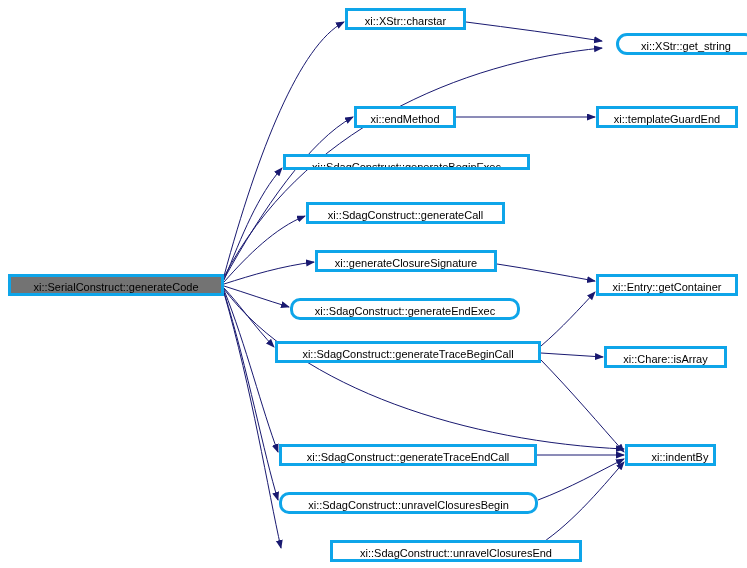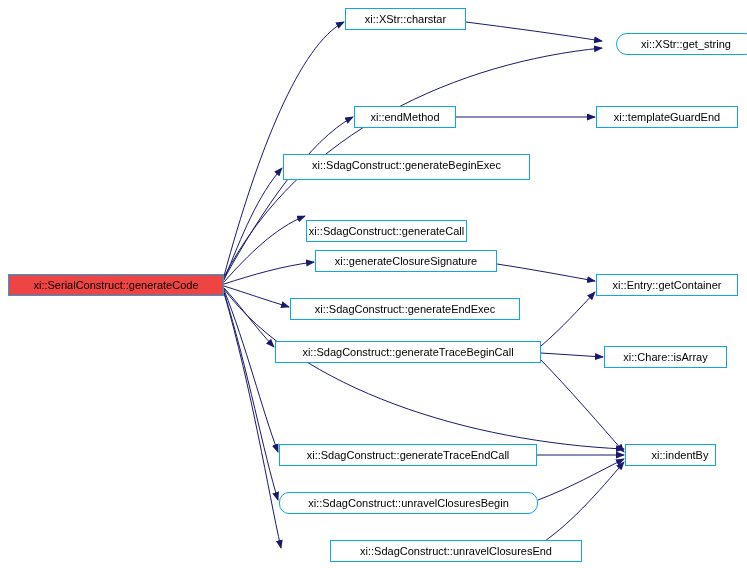--- a/index.html
+++ b/index.html
@@ -7,31 +7,31 @@
   .canvas {
     position:relative;
     width:747px; height:568px;
     background:#ffffff;
     overflow:hidden;
   }
   .edges { position:absolute; left:0; top:0; width:747px; height:568px; }
   .edge { fill:none; stroke:#191970; stroke-width:1; }
   .node {
     position:absolute;
-    border:1px solid #0ea5e9;
+    border:3px solid #0ea5e9;
     background:#ffffff;
     color:#000000;
     font-size:11px;
     line-height:20px;
     text-align:center;
     white-space:nowrap;
     overflow:hidden;
     cursor:pointer;
   }
-  .node.highlight { background:#ef4444; }
+  .node.highlight { background:#737373; }
 </style>
 </head>
 <body>
 
 <div class="canvas">
 
   <svg class="edges" width="747" height="568" viewBox="0 0 747 568" xmlns="http://www.w3.org/2000/svg">
     <defs>
       <marker id="arrowhead" markerWidth="9" markerHeight="8" refX="8" refY="3.5" orient="auto" markerUnits="userSpaceOnUse">
         <path d="M0,0 L9,3.5 L0,7 z" fill="#191970"></path>
@@ -59,24 +59,24 @@
     <path class="edge" marker-end="url(#arrowhead)" d="M538,500 C570,488 598,472 624,459"></path>
     <path class="edge" marker-end="url(#arrowhead)" d="M534,548 C568,528 600,490 624,462"></path>
   </svg>
 
   <div class="node highlight" style="left:8px;   top:274px; width:216px; height:22px;">xi::SerialConstruct::generateCode</div>
 
   <div class="node" style="left:345px; top:8px;   width:121px; height:22px;">xi::XStr::charstar</div>
   <div class="node" style="left:616px; top:33px;  width:140px; height:22px;border-radius:11px;">xi::XStr::get_string</div>
   <div class="node" style="left:354px; top:106px; width:102px; height:22px;">xi::endMethod</div>
   <div class="node" style="left:596px; top:106px; width:142px; height:22px;">xi::templateGuardEnd</div>
-  <div class="node" style="left:283px; top:154px; width:247px; height:26px;">xi::SdagConstruct::generateBeginExec</div>
-  <div class="node" style="left:306px; top:220px; width:161px; height:22px;">xi::SdagConstruct::generateCall</div>
+  <div class="node" style="left:283px; top:154px; width:247px; height:16px;">xi::SdagConstruct::generateBeginExec</div>
+  <div class="node" style="left:306px; top:202px; width:199px; height:22px;">xi::SdagConstruct::generateCall</div>
   <div class="node" style="left:315px; top:250px; width:182px; height:22px;">xi::generateClosureSignature</div>
-  <div class="node" style="left:290px; top:298px; width:230px; height:22px;">xi::SdagConstruct::generateEndExec</div>
+  <div class="node" style="left:290px; top:298px; width:230px; height:22px;border-radius:10px;">xi::SdagConstruct::generateEndExec</div>
   <div class="node" style="left:275px; top:341px; width:266px; height:22px;">xi::SdagConstruct::generateTraceBeginCall</div>
   <div class="node" style="left:596px; top:274px; width:142px; height:22px;">xi::Entry::getContainer</div>
   <div class="node" style="left:604px; top:346px; width:123px; height:22px;">xi::Chare::isArray</div>
   <div class="node" style="left:279px; top:444px; width:258px; height:22px;">xi::SdagConstruct::generateTraceEndCall</div>
   <div class="node" style="left:625px; top:444px; width:91px;  height:22px;padding-left:19px;">xi::indentBy</div>
   <div class="node" style="left:279px; top:492px; width:259px; height:22px;border-radius:10px;">xi::SdagConstruct::unravelClosuresBegin</div>
   <div class="node" style="left:282px; top:540px; width:252px; height:22px;margin-left:48px;">xi::SdagConstruct::unravelClosuresEnd</div>
 
 </div>
 

